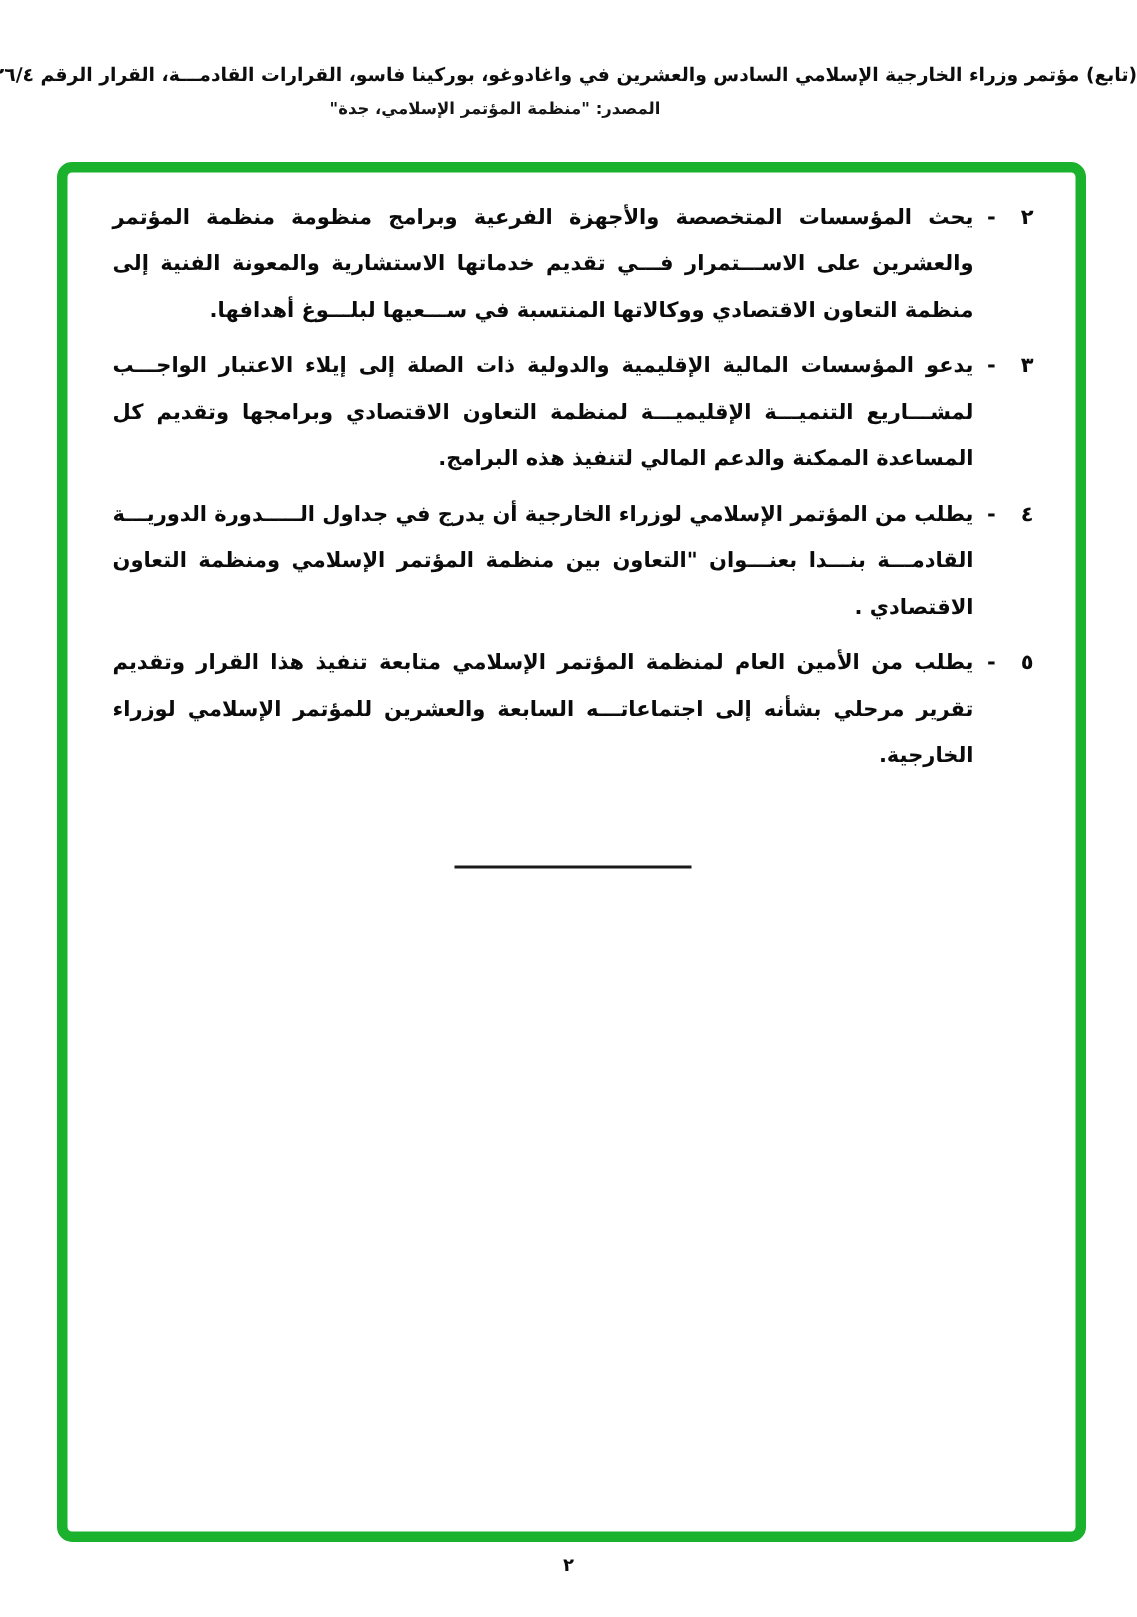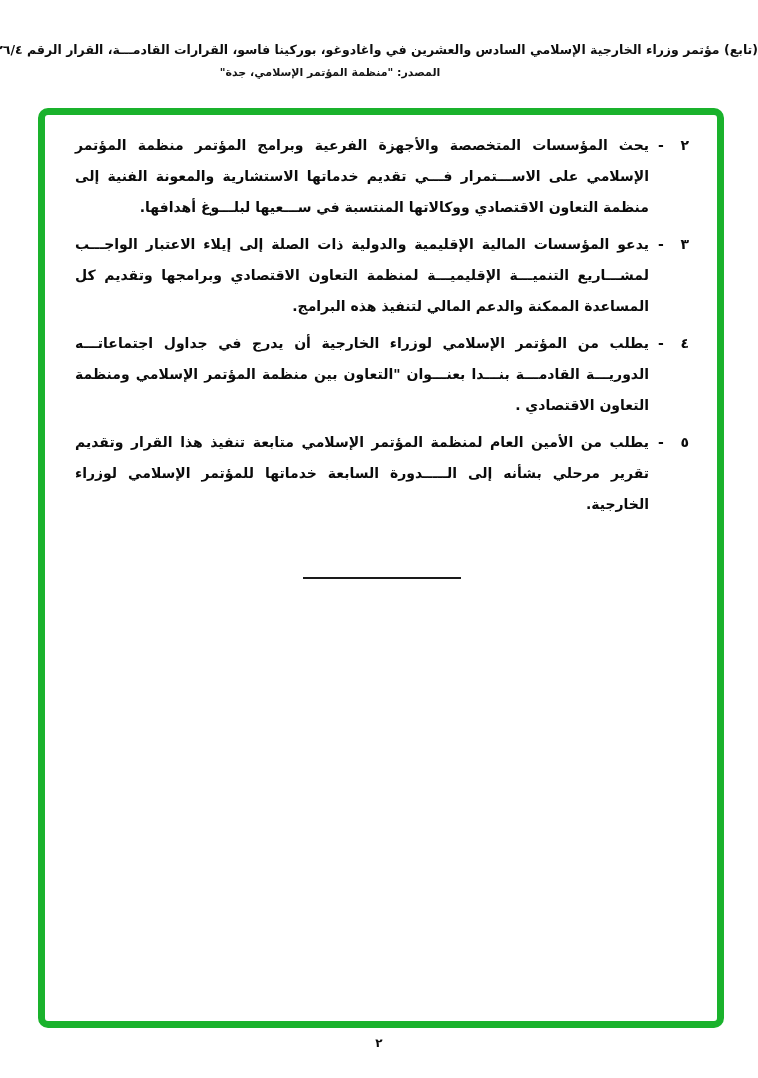--- a/index.html
+++ b/index.html
@@ -93,45 +93,45 @@
     <div class="header-line2">المصدر:  "منظمة المؤتمر الإسلامي، جدة"</div>
   </div>
 
   <div class="green-box" style="border-color: rgb(26, 178, 44);">
 
     <div class="item">
       <div class="item-num">
         <span>٢</span>
         <span>-</span>
       </div>
-      <div class="item-text">يحث المؤسسات المتخصصة والأجهزة الفرعية وبرامج المؤتمر منظمة المؤتمر الإسلامي على الاســـتمرار فـــي تقديم خدماتها الاستشارية والمعونة الفنية إلى منظمة التعاون الاقتصادي ووكالاتها المنتسبة في ســـعيها لبلـــوغ أهدافها.</div>
+      <div class="item-text">يحث المؤسسات المتخصصة والأجهزة الفرعية وبرامج منظومة منظمة المؤتمر والعشرين على الاســـتمرار فـــي تقديم خدماتها الاستشارية والمعونة الفنية إلى منظمة التعاون الاقتصادي ووكالاتها المنتسبة في ســـعيها لبلـــوغ أهدافها.</div>
     </div>
 
     <div class="item">
       <div class="item-num">
         <span>٣</span>
         <span>-</span>
       </div>
       <div class="item-text">يدعو المؤسسات المالية الإقليمية والدولية ذات الصلة إلى إيلاء الاعتبار الواجـــب لمشـــاريع التنميـــة الإقليميـــة لمنظمة التعاون الاقتصادي وبرامجها وتقديم كل المساعدة الممكنة والدعم المالي لتنفيذ هذه البرامج.</div>
     </div>
 
     <div class="item">
       <div class="item-num">
         <span>٤</span>
         <span>-</span>
       </div>
-      <div class="item-text">يطلب من المؤتمر الإسلامي لوزراء الخارجية أن يدرج في جداول اجتماعاتـــه الدوريـــة القادمـــة بنـــدا بعنـــوان "التعاون بين منظمة المؤتمر الإسلامي ومنظمة التعاون الاقتصادي .</div>
+      <div class="item-text">يطلب من المؤتمر الإسلامي لوزراء الخارجية أن يدرج في جداول الـــــدورة الدوريـــة القادمـــة بنـــدا بعنـــوان "التعاون بين منظمة المؤتمر الإسلامي ومنظمة التعاون الاقتصادي .</div>
     </div>
 
     <div class="item">
       <div class="item-num">
         <span>٥</span>
         <span>-</span>
       </div>
-      <div class="item-text">يطلب من الأمين العام لمنظمة المؤتمر الإسلامي متابعة تنفيذ هذا القرار وتقديم تقرير مرحلي بشأنه إلى الـــــدورة السابعة خدماتها للمؤتمر الإسلامي لوزراء الخارجية.</div>
+      <div class="item-text">يطلب من الأمين العام لمنظمة المؤتمر الإسلامي متابعة تنفيذ هذا القرار وتقديم تقرير مرحلي بشأنه إلى اجتماعاتـــه السابعة والعشرين للمؤتمر الإسلامي لوزراء الخارجية.</div>
     </div>
 
     <div class="divider"></div>
 
   </div>
 
   <div class="page-number">٢</div>
 
 </div>
 

